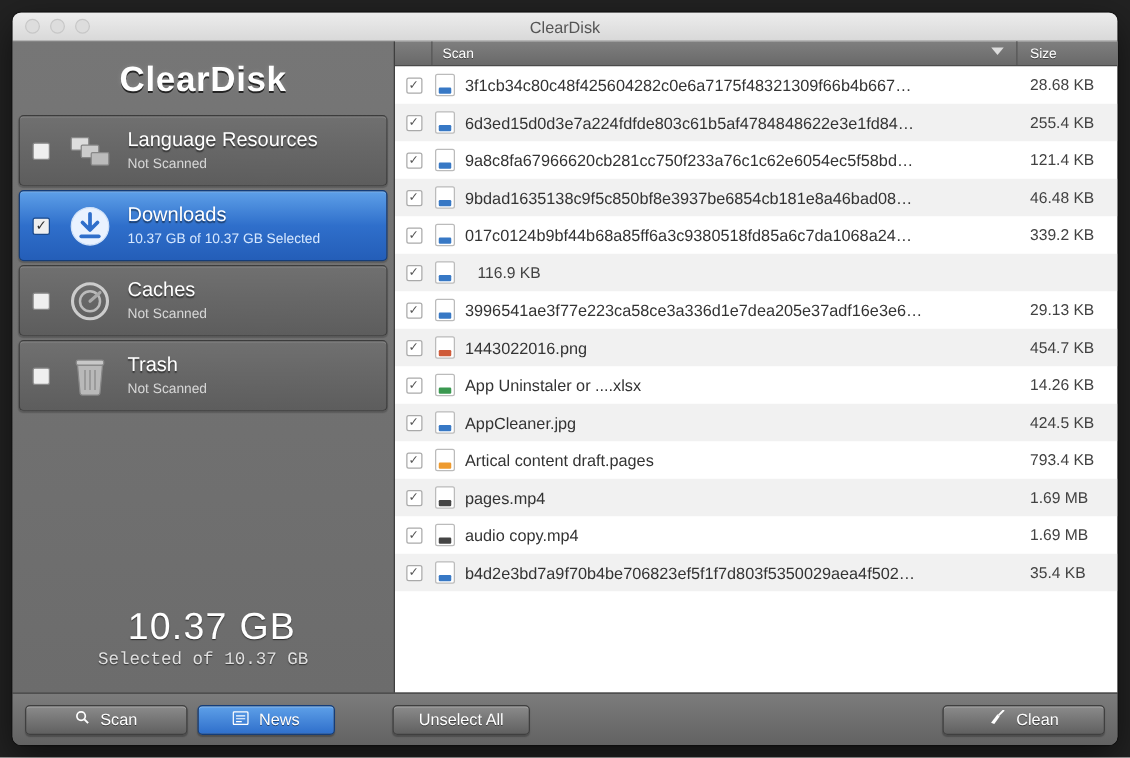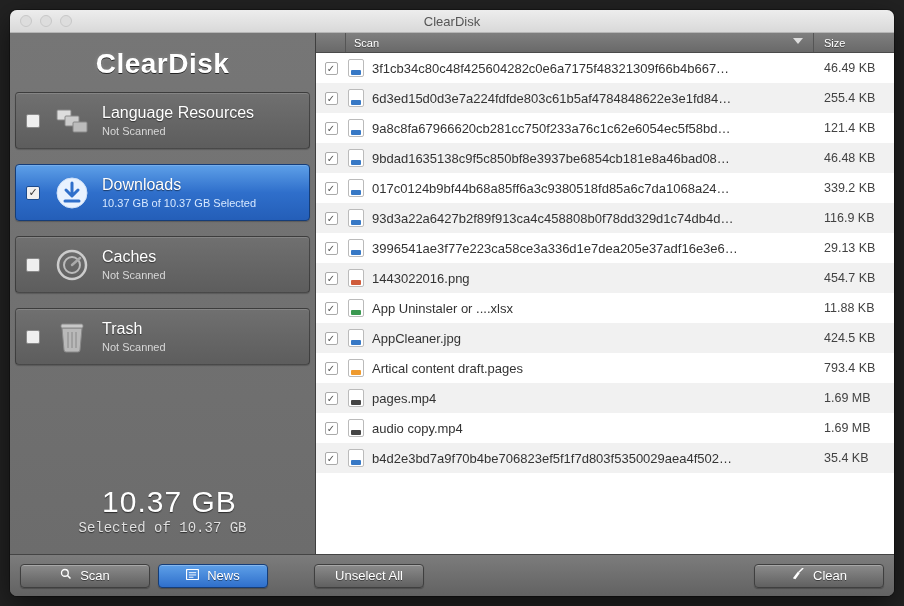--- a/index.html
+++ b/index.html
@@ -52,21 +52,21 @@
   }
   .app-title {
     text-align: center;
     font-size: 28px;
     font-weight: 600;
     color: #ffffff;
     text-shadow: 0 1px 0 rgba(0,0,0,0.7), 0 0 4px rgba(255,255,255,0.15);
     padding: 15px 0 12px;
     letter-spacing: 0.5px;
   }
-  .categories { display: flex; flex-direction: column; gap: 15px; padding: 0 5px;}
+  .categories { display: flex; flex-direction: column; gap: 3px; padding: 0 5px;}
   .cat {
     height: 57px;
     border-radius: 4px;
     background: linear-gradient(#707070, #5d5d5d);
     border: 1px solid rgba(0,0,0,0.35);
     box-shadow: inset 0 1px 0 rgba(255,255,255,0.15), 0 1px 1px rgba(0,0,0,0.2);
     display: flex; align-items: center;
     padding: 0 10px;
     color: #fff;
     cursor: pointer;
@@ -278,21 +278,21 @@
       </div>
       <div class="rows" id="rows">
           <div class="row">
             <div class="rcheck">
               <div class="box">✓</div>
             </div>
             <div class="ricon">
               <div class="fi jpeg"></div>
             </div>
             <div class="rname">3f1cb34c80c48f425604282c0e6a7175f48321309f66b4b667…</div>
-            <div class="rsize">46.49 KB</div>
+            <div class="rsize">28.68 KB</div>
           </div>
           <div class="row alt">
             <div class="rcheck">
               <div class="box">✓</div>
             </div>
             <div class="ricon">
               <div class="fi jpeg"></div>
             </div>
             <div class="rname">6d3ed15d0d3e7a224fdfde803c61b5af4784848622e3e1fd84…</div>
             <div class="rsize">255.4 KB</div>
@@ -327,21 +327,20 @@
             <div class="rname">017c0124b9bf44b68a85ff6a3c9380518fd85a6c7da1068a24…</div>
             <div class="rsize">339.2 KB</div>
           </div>
           <div class="row alt">
             <div class="rcheck">
               <div class="box">✓</div>
             </div>
             <div class="ricon">
               <div class="fi jpeg"></div>
             </div>
-            <div class="rname">93d3a22a6427b2f89f913ca4c458808b0f78dd329d1c74db4d…</div>
             <div class="rsize">116.9 KB</div>
           </div>
           <div class="row">
             <div class="rcheck">
               <div class="box">✓</div>
             </div>
             <div class="ricon">
               <div class="fi jpeg"></div>
             </div>
             <div class="rname">3996541ae3f77e223ca58ce3a336d1e7dea205e37adf16e3e6…</div>
@@ -358,21 +357,21 @@
             <div class="rsize">454.7 KB</div>
           </div>
           <div class="row">
             <div class="rcheck">
               <div class="box">✓</div>
             </div>
             <div class="ricon">
               <div class="fi xlsx"></div>
             </div>
             <div class="rname">App Uninstaler or ....xlsx</div>
-            <div class="rsize">11.88 KB</div>
+            <div class="rsize">14.26 KB</div>
           </div>
           <div class="row alt">
             <div class="rcheck">
               <div class="box">✓</div>
             </div>
             <div class="ricon">
               <div class="fi jpg"></div>
             </div>
             <div class="rname">AppCleaner.jpg</div>
             <div class="rsize">424.5 KB</div>

